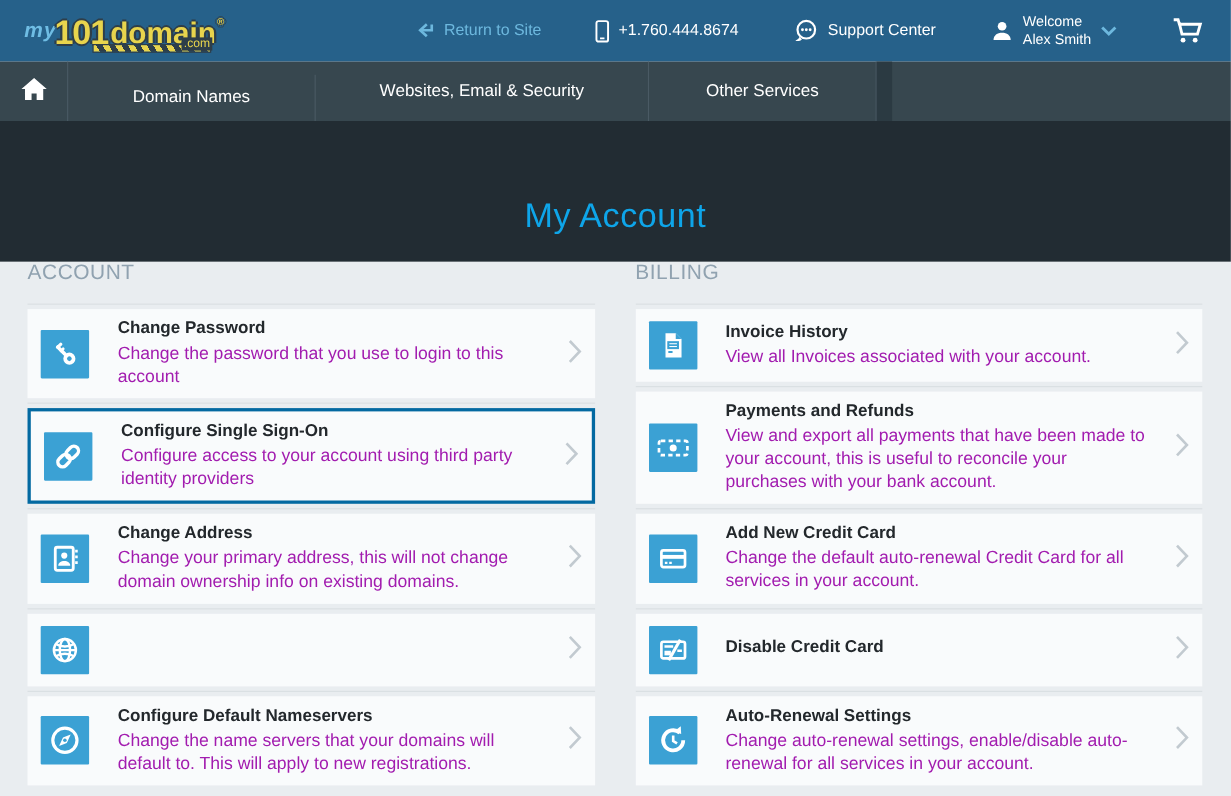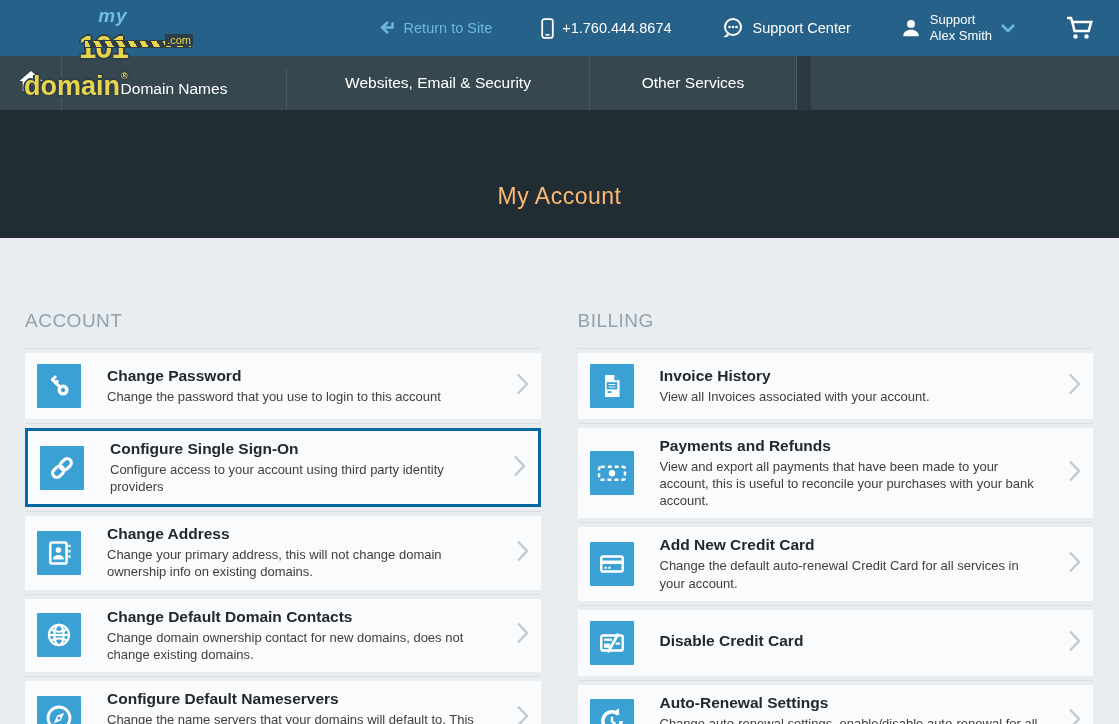--- a/index.html
+++ b/index.html
@@ -9,21 +9,21 @@
     background: #e9edf0;
     position: relative;
   }
 
   
   .topbar {
     height: 56px; background: #26618a;
     display: flex; align-items: center;
     padding: 0 24px 0 22px;
   }
-  .logo { position: relative; display: flex; align-items: flex-end; cursor: pointer; height: 48px; flex-direction: column; }
+  .logo { position: relative; display: flex; align-items: center; cursor: pointer; height: 48px; }
   .logo-my {
     color: #6fbde4; font-style: italic; font-weight: bold;
     font-size: 19px; margin-top: 1px; letter-spacing: 1px;
   }
   .logo-101 {
     color: #e8d44d; font-weight: 900; font-size: 31px;
     margin-left: -2px; margin-top: 3px; letter-spacing: -1px;
     text-shadow: -2px 0 0 #2e3e49, 2px 0 0 #2e3e49, 0 -2px 0 #2e3e49, 0 2px 0 #2e3e49;
   }
   .logo-word {
@@ -71,46 +71,46 @@
     width: 240px;
   }
   .nav-search input::placeholder { color: #b3bdc4; opacity: 1; }
   .nav-edge { width: 14px; background: #2b3a42; }
 
   
   .hero {
     height: 128px; background: #222c33;
     display: flex; align-items: center; justify-content: center;
   }
-  .hero h1 { color: #fdba74; font-size: 23px; font-weight: 300; letter-spacing: 0.5px; margin-top: 44px; }
+  .hero h1 { color: #0ea5e9; font-size: 31px; font-weight: 300; letter-spacing: 0.5px; margin-top: 44px; }
 
   
   .content {
     background: #e9edf0; height: 486px;
     display: flex; gap: 37px; padding: 0 26px 0 25px;
   }
   .col { width: 516px; }
   .section-heading {
-    margin-top: 72px; margin-bottom: 16px;
+    margin-bottom: 16px;
     color: #90a2b0; font-size: 19px; font-weight: 400; letter-spacing: 0.5px;
   }
   .divider { height: 1px; background: #d9dee1; }
   .card {
     background: #f9fbfc; display: flex; align-items: center;
     margin: 4px 0; padding: 9px 12px; position: relative; min-height: 66px;
     cursor: pointer;
   }
   .card.highlighted { border: 3px solid #0369a1; }
   .icon-box {
     width: 44px; height: 44px; background: #3ba1d4; flex: 0 0 44px;
     display: flex; align-items: center; justify-content: center; border-radius: 1px;
   }
   .card-text { flex: 1; padding-left: 26px; padding-right: 34px; }
   .card-title { color: #23282c; font-size: 15.5px; font-weight: bold; margin-bottom: 3px; }
-  .card-desc { color: #404040; font-size: 13px; line-height: 1.32; }
+  .card-desc { color: #a21caf; font-size: 16px; line-height: 1.32; }
   .chevron { position: absolute; right: 12px; top: 50%; transform: translateY(-50%); }
 </style>
 </head>
 <body>
 
 <div class="topbar">
   <div class="logo">
     <span class="logo-my">my</span>
       <span class="logo-101">101</span>
       <span class="logo-word"><span>domain</span><span class="logo-reg">®</span></span>
@@ -150,21 +150,21 @@
       <span>Support Center</span>
     </div>
     <div class="tb-item">
       <span class="tb-icon">
         <svg width="22" height="24" viewBox="0 0 24 24">
             <circle cx="12" cy="7.5" r="4.3" fill="#fff"></circle>
             <path d="M3.5 21c0-4.4 3.8-7 8.5-7s8.5 2.6 8.5 7z" fill="#fff"></path>
           </svg>
       </span>
       <span class="tb-user-text">
-        <span>Support</span><br>
+        <span>Welcome</span><br>
         <span>Alex Smith</span>
       </span>
       <span class="tb-icon">
         <svg width="16" height="10" viewBox="0 0 16 10">
             <polyline points="2,2 8,8 14,2" fill="none" stroke="#6db8de" stroke-width="2.6"></polyline>
           </svg>
       </span>
     </div>
     <div class="tb-item">
       <span class="tb-icon">
@@ -263,24 +263,20 @@
         <div class="card">
           <div class="icon-box">
             <svg width="28" height="28" viewBox="0 0 24 24" fill="none" stroke="#fff" stroke-width="1.9">
               <circle cx="12" cy="12" r="8.6"></circle>
               <ellipse cx="12" cy="12" rx="4" ry="8.6"></ellipse>
               <line x1="3.4" y1="12" x2="20.6" y2="12"></line>
               <path d="M5 7.2c2 1.3 4.4 2 7 2s5-.7 7-2"></path>
               <path d="M5 16.8c2-1.3 4.4-2 7-2s5 .7 7 2"></path>
             </svg>
           </div>
-          <div class="card-text">
-            <div class="card-title">Change Default Domain Contacts</div>
-            <div class="card-desc">Change domain ownership contact for new domains, does not change existing domains.</div>
-          </div>
           <div class="chevron"><svg width="13" height="26" viewBox="0 0 13 26">
               <polyline points="2,3.5 11,13 2,22.5" fill="none" stroke="#c2cad0" stroke-width="2.4"></polyline>
             </svg></div>
         </div>
         <div class="divider"></div>
         <div class="card">
           <div class="icon-box">
             <svg width="30" height="30" viewBox="0 0 24 24">
               <circle cx="12" cy="12" r="8.8" fill="none" stroke="#fff" stroke-width="2.3"></circle>
               <path d="M16.2 7.8 10.6 10l-2.8 6.2 5.6-2.2z" fill="#fff"></path>

